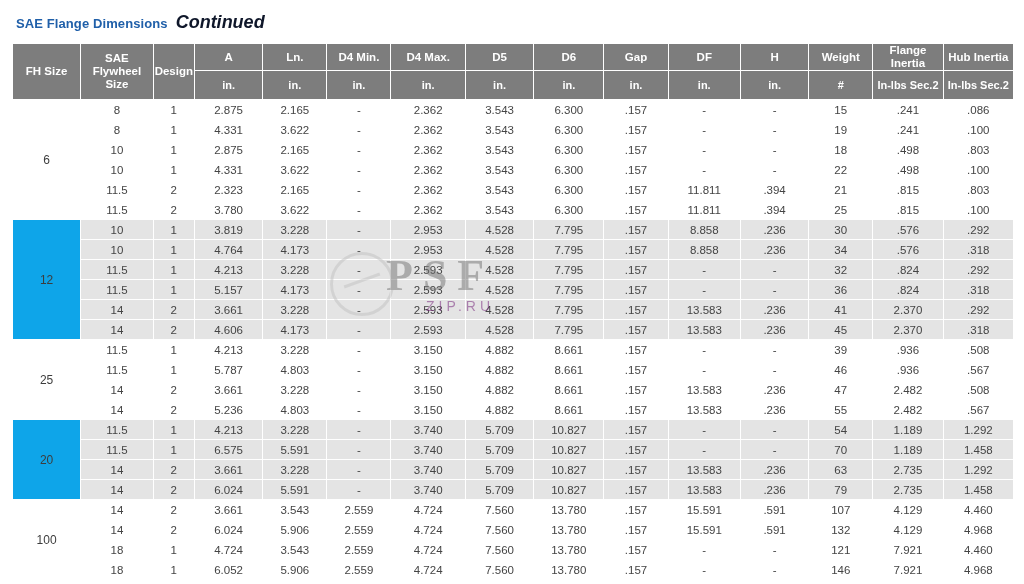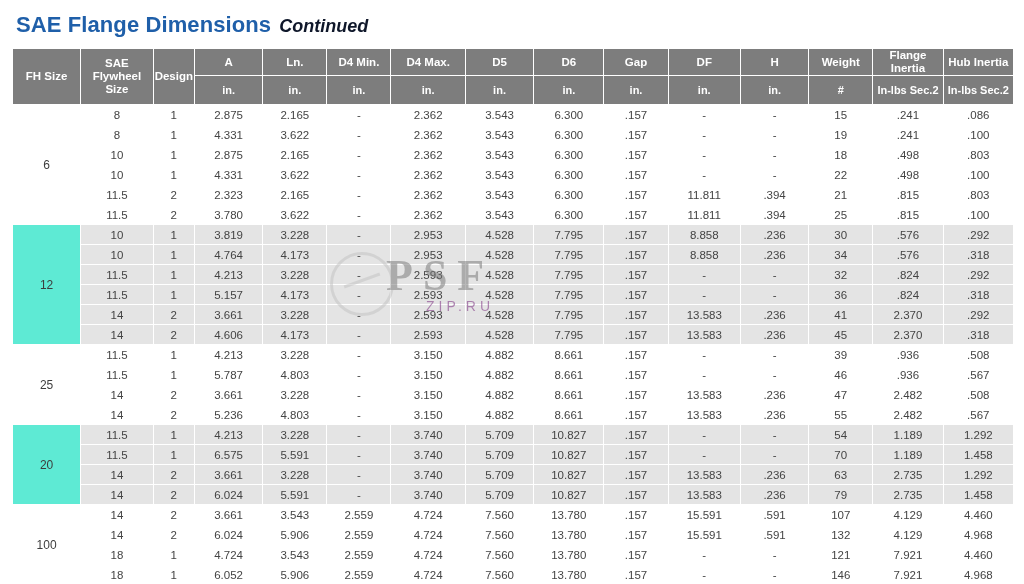--- a/index.html
+++ b/index.html
@@ -23,21 +23,21 @@
     padding: 12px 8px 0 12px;
   }
   .title-bar {
     display: flex;
     align-items: baseline;
     gap: 8px;
     padding-left: 4px;
     margin-bottom: 10px;
   }
   .title-main {
-    font-size: 22px;
+    font-size: 13px;
     font-weight: bold;
     color: #1f5fa9;
     letter-spacing: 0.1px;
   }
   .title-sub {
     font-size: 18px;
     font-style: italic;
     font-weight: bold;
     color: #0f172a;
   }
@@ -88,21 +88,21 @@
   tbody tr.band-b td {
     background: #e4e4e4;
   }
   td.fh {
     background: #ffffff;
     font-weight: normal;
     color: #3d3d3d;
     font-size: 12px;
   }
   tr.band-b td.fh {
-    background: #5eead4;
+    background: #0ea5e9;
   }
   .watermark {
     position: absolute;
     left: 330px;
     top: 248px;
     width: 360px;
     height: 80px;
     pointer-events: none;
     opacity: 0.5;
   }

